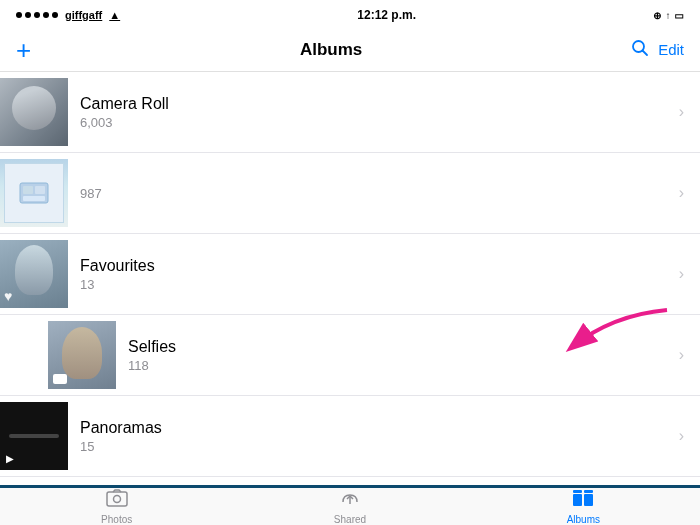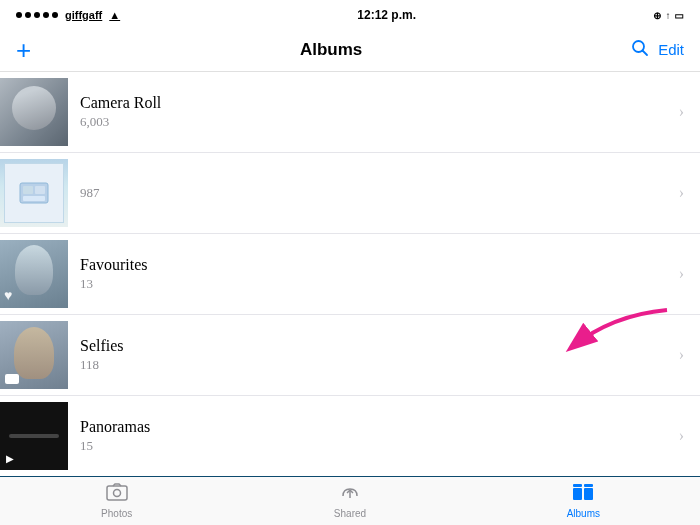--- a/index.html
+++ b/index.html
@@ -68,21 +68,20 @@
       color: #007aff;
       font-size: 15px;
       cursor: pointer;
     }
 
     
     .album-list {
       flex: 1;
       background: #fff;
       overflow: hidden;
-      font-family: Liberation Serif, serif;
     }
 
     .album-item {
       display: flex;
       align-items: center;
       padding: 6px 16px 6px 0;
       border-bottom: 1px solid #e5e5ea;
       background: #fff;
       min-height: 72px;
       position: relative;
@@ -224,23 +223,23 @@
 
     .album-chevron {
       color: #c7c7cc;
       font-size: 16px;
       margin-left: 8px;
     }
 
     
     .tab-bar {
       background: #f9f9f9;
-      border-top: 1px solid #0c4a6e;
-      display: flex;
-      height: 49px;
+      border-top: 3px solid #0c4a6e;
+      display: flex;
+      height: 40px;
       align-items: center;
     }
     .tab-item {
       flex: 1;
       display: flex;
       flex-direction: column;
       align-items: center;
       justify-content: center;
       gap: 2px;
       cursor: pointer;
@@ -248,20 +247,21 @@
     .tab-icon { font-size: 20px; }
     .tab-label { font-size: 10px; }
     .tab-item.active .tab-icon,
     .tab-item.active .tab-label { color: #007aff; }
     .tab-item:not(.active) .tab-icon,
     .tab-item:not(.active) .tab-label { color: #8e8e93; }
 
     
     .album-item-selfies {
       position: relative;
+      padding-left: 48px;
     }
 
     
     .list-container {
       position: relative;
     }
     .arrow-overlay {
       position: absolute;
       right: 28px;
       top: 233px;

